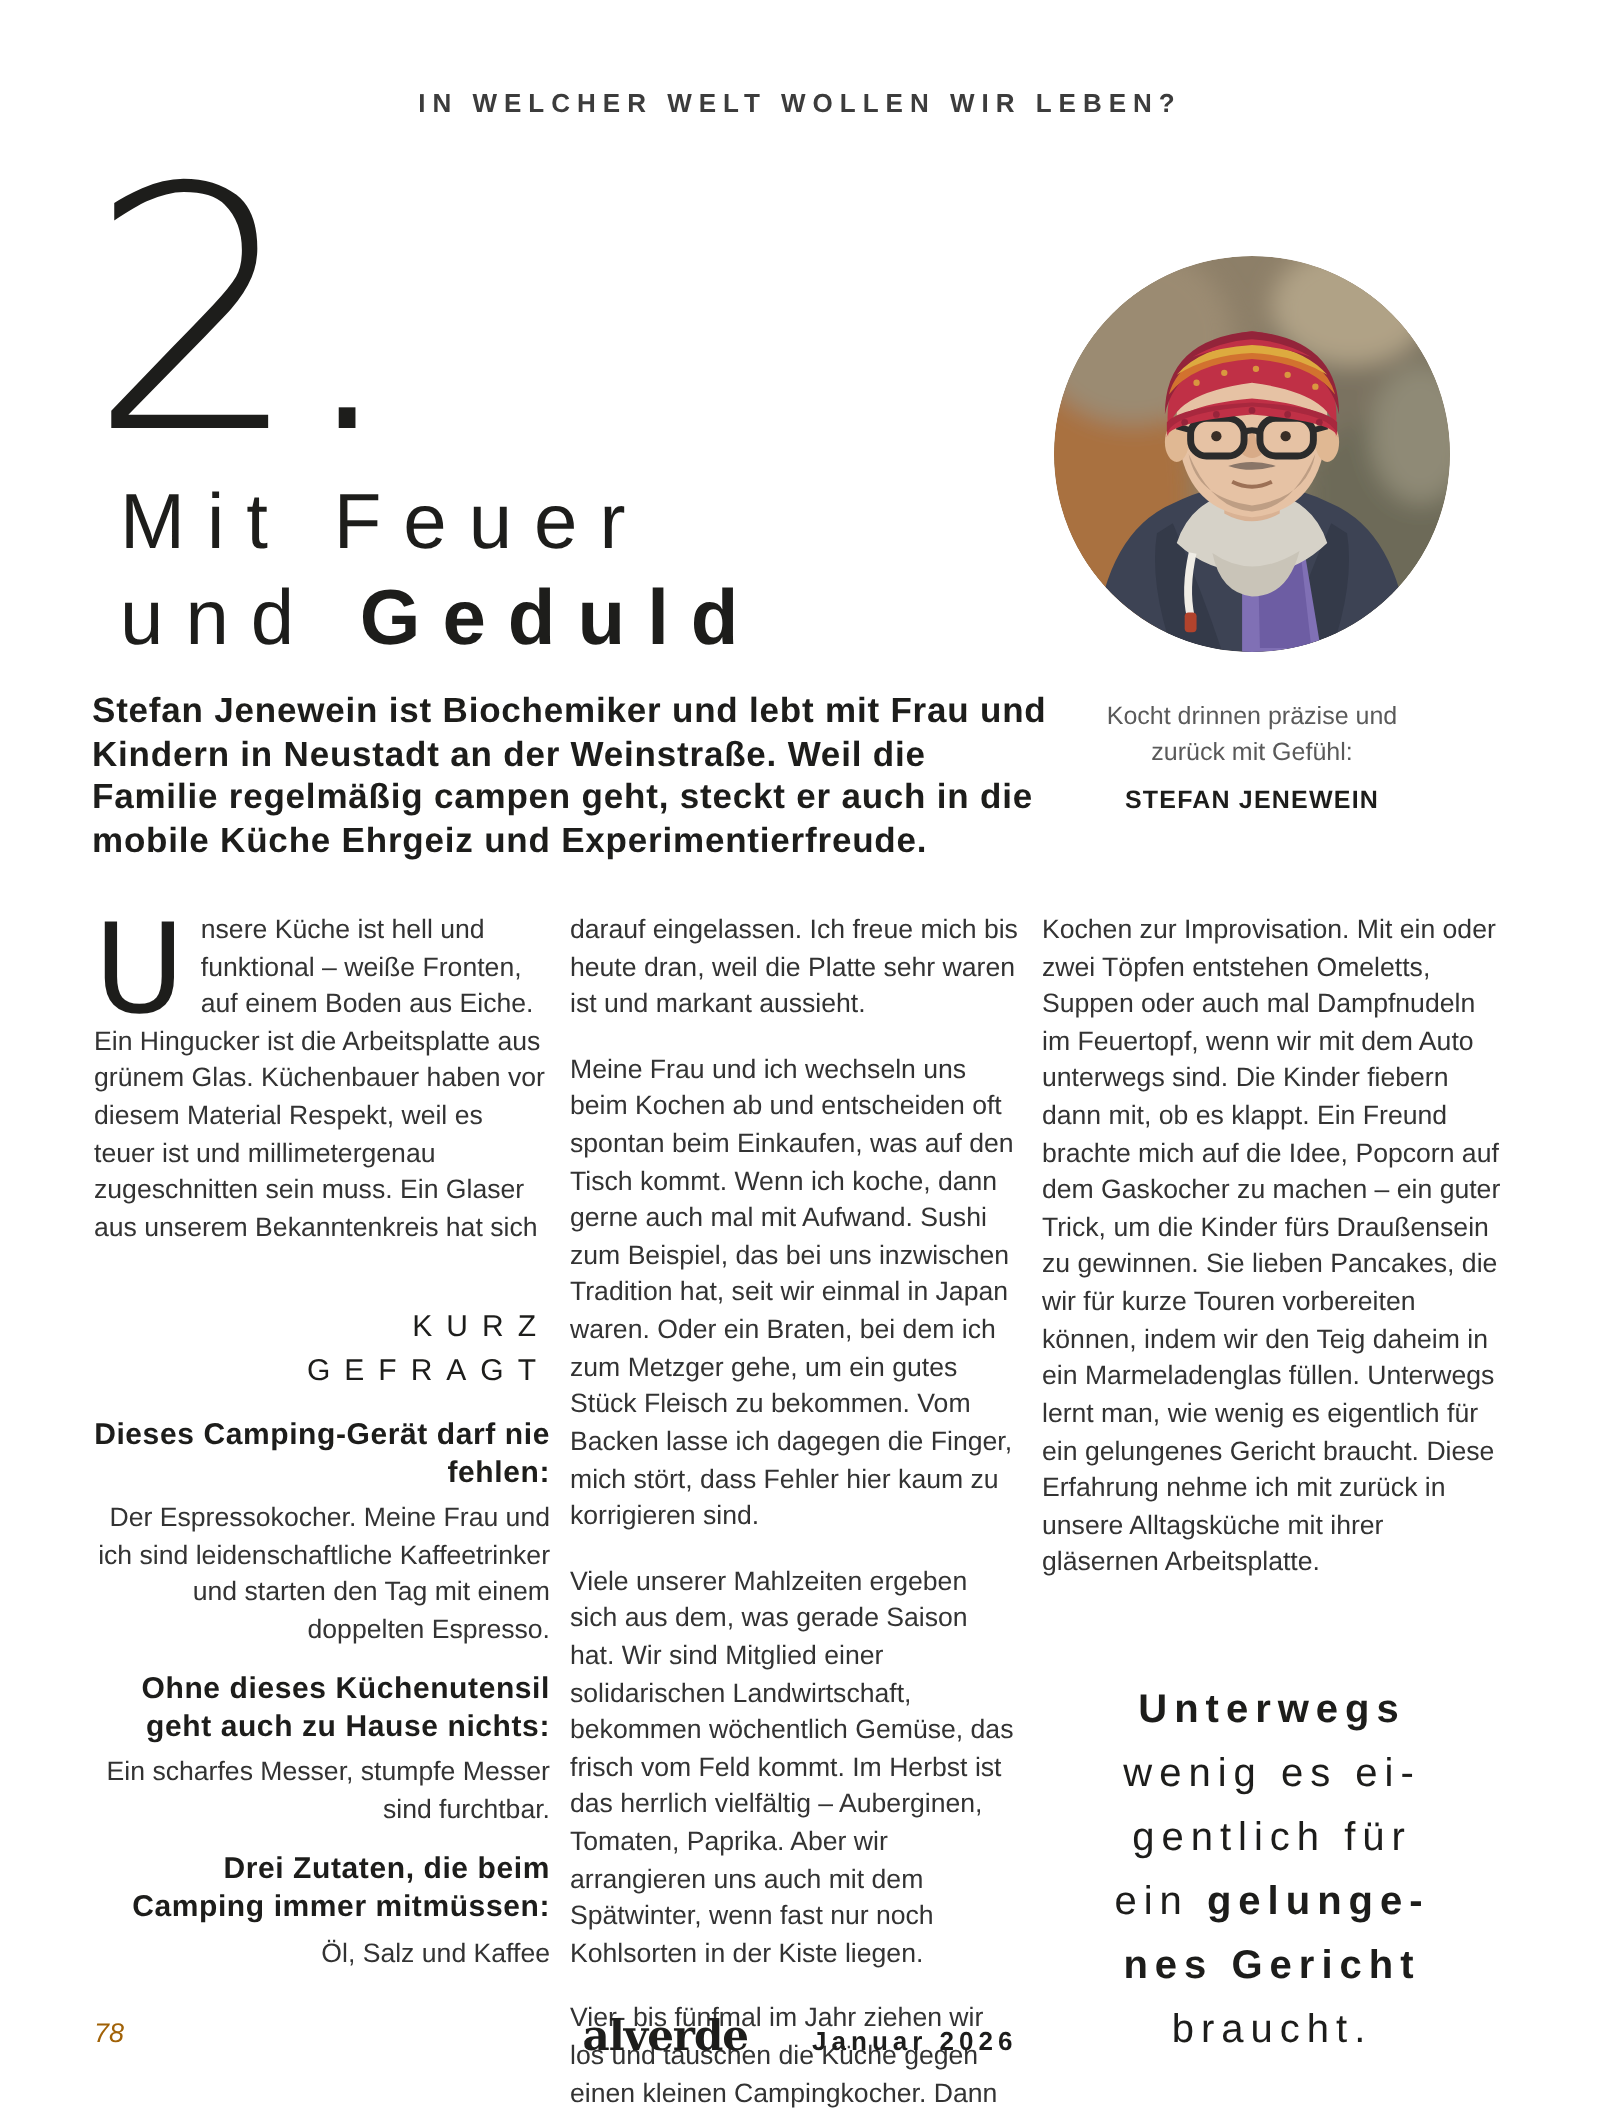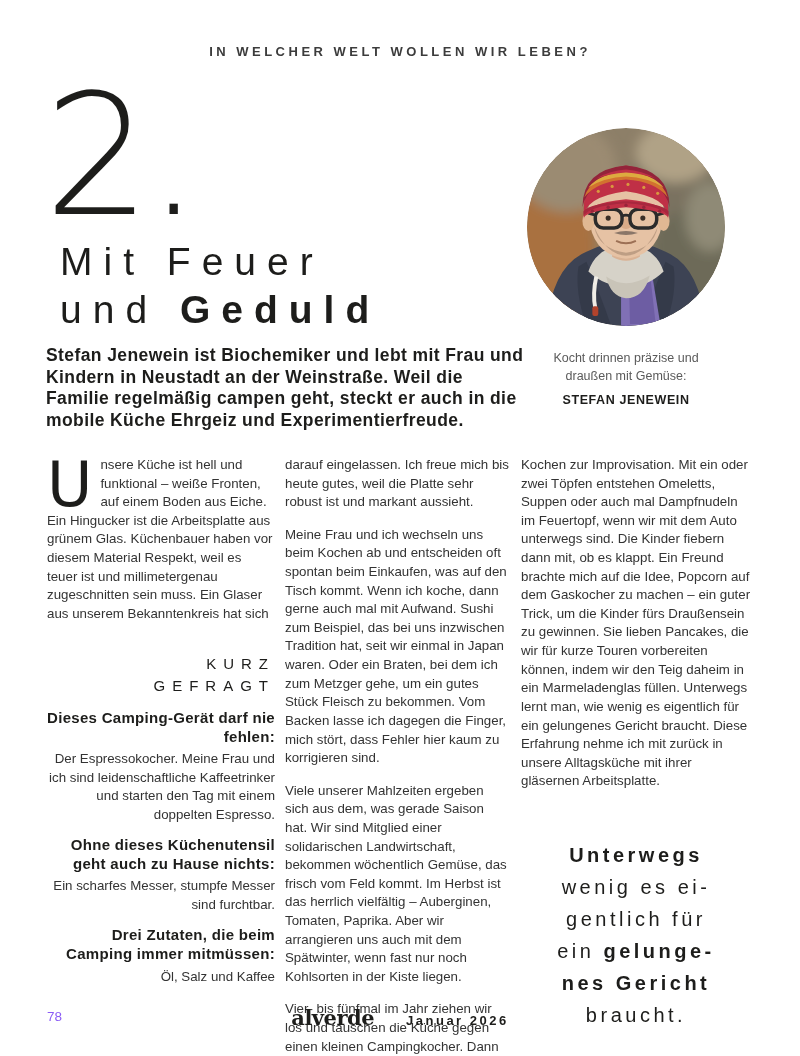--- a/index.html
+++ b/index.html
@@ -42,21 +42,21 @@
   .kurz-heading { font-size:15px; letter-spacing:7px; color:#1d1d1b; line-height:1.45; font-weight:400; }
   .qa { margin-top:12px; }
   .qa-q { font-size:15px; font-weight:bold; color:#1d1d1b; line-height:1.25; letter-spacing:0.3px; }
   .qa-a { margin-top:4px; font-size:13.3px; line-height:1.38; color:#333; }
 
   .pull-quote { margin-top:48px; text-align:center; color:#1d1d1b;
     font-size:20px; line-height:1.6; letter-spacing:3.5px; }
   .quote-line { white-space:nowrap; }
   .qb { font-weight:bold; }
 
-  .footer-pagenum { position:absolute; left:47px; top:1009px; font-size:13.5px; color:#8b5cf6; }
+  .footer-pagenum { position:absolute; left:47px; top:1009px; font-size:13.5px; color:#a16207;font-style:italic; }
   .footer-center { position:absolute; left:0; top:1005px; width:800px; text-align:center; }
   .footer-logo { font-family:"DejaVu Serif", serif; font-weight:bold; font-size:21px;
     color:#1d1d1b; letter-spacing:-0.5px; }
   .footer-issue { font-size:13px; font-weight:bold; letter-spacing:2.5px; color:#1d1d1b;
     margin-left:32px; }
 </style>
 </head>
 <body>
 
 <div class="kicker">IN WELCHER WELT WOLLEN WIR LEBEN?</div>
@@ -148,21 +148,21 @@
           <circle cx="100" cy="78" r="1.7"></circle>
           <circle cx="118" cy="80" r="1.7"></circle>
           <circle cx="134" cy="84" r="1.7"></circle>
       </g>
     </g>
   </svg>
 </div>
 
 <div class="caption">
   <div>Kocht drinnen präzise und</div>
-  <div>draußen mit Gemüse:</div>
+  <div>zurück mit Gefühl:</div>
   <div class="caption-name">STEFAN JENEWEIN</div>
 </div>
 
 <div class="col col-1">
   <p class="body-p"><span class="dropcap">U</span><span>nsere Küche ist hell und funktional – weiße Fronten, auf einem Boden aus Eiche. Ein Hingucker ist die Arbeitsplatte aus grünem Glas. Küchenbauer haben vor diesem Material Respekt, weil es teuer ist und millimetergenau zugeschnitten sein muss. Ein Glaser aus unserem Bekanntenkreis hat sich</span></p>
 
   <div class="kurz-box">
     <div class="kurz-heading">
       <div>KURZ</div>
       <div>GEFRAGT</div>
@@ -178,21 +178,21 @@
         </div>
         <div class="qa">
           <div class="qa-q">Drei Zutaten, die beim Camping immer mitmüssen:</div>
           <div class="qa-a">Öl, Salz und Kaffee</div>
         </div>
       </div>
   </div>
 </div>
 
 <div class="col col-2">
-    <p class="body-p">darauf eingelassen. Ich freue mich bis heute gutes, weil die Platte sehr robust ist und markant aussieht.</p>
+    <p class="body-p">darauf eingelassen. Ich freue mich bis heute dran, weil die Platte sehr waren ist und markant aussieht.</p>
     <p class="body-p">Meine Frau und ich wechseln uns beim Kochen ab und entscheiden oft spontan beim Einkaufen, was auf den Tisch kommt. Wenn ich koche, dann gerne auch mal mit Aufwand. Sushi zum Beispiel, das bei uns inzwischen Tradition hat, seit wir einmal in Japan waren. Oder ein Braten, bei dem ich zum Metzger gehe, um ein gutes Stück Fleisch zu bekommen. Vom Backen lasse ich dagegen die Finger, mich stört, dass Fehler hier kaum zu korrigieren sind.</p>
     <p class="body-p">Viele unserer Mahlzeiten ergeben sich aus dem, was gerade Saison hat. Wir sind Mitglied einer solidarischen Landwirtschaft, bekommen wöchentlich Gemüse, das frisch vom Feld kommt. Im Herbst ist das herrlich vielfältig – Auberginen, Tomaten, Paprika. Aber wir arrangieren uns auch mit dem Spätwinter, wenn fast nur noch Kohlsorten in der Kiste liegen.</p>
     <p class="body-p">Vier- bis fünfmal im Jahr ziehen wir los und tauschen die Küche gegen einen kleinen Campingkocher. Dann wird</p>
   </div>
 
 <div class="col col-3">
   <p class="body-p">Kochen zur Improvisation. Mit ein oder zwei Töpfen entstehen Omeletts, Suppen oder auch mal Dampfnudeln im Feuertopf, wenn wir mit dem Auto unterwegs sind. Die Kinder fiebern dann mit, ob es klappt. Ein Freund brachte mich auf die Idee, Popcorn auf dem Gaskocher zu machen – ein guter Trick, um die Kinder fürs Draußensein zu gewinnen. Sie lieben Pancakes, die wir für kurze Touren vorbereiten können, indem wir den Teig daheim in ein Marmeladenglas füllen. Unterwegs lernt man, wie wenig es eigentlich für ein gelungenes Gericht braucht. Diese Erfahrung nehme ich mit zurück in unsere Alltagsküche mit ihrer gläsernen Arbeitsplatte.</p>
 
   <div class="pull-quote">
     <div>

